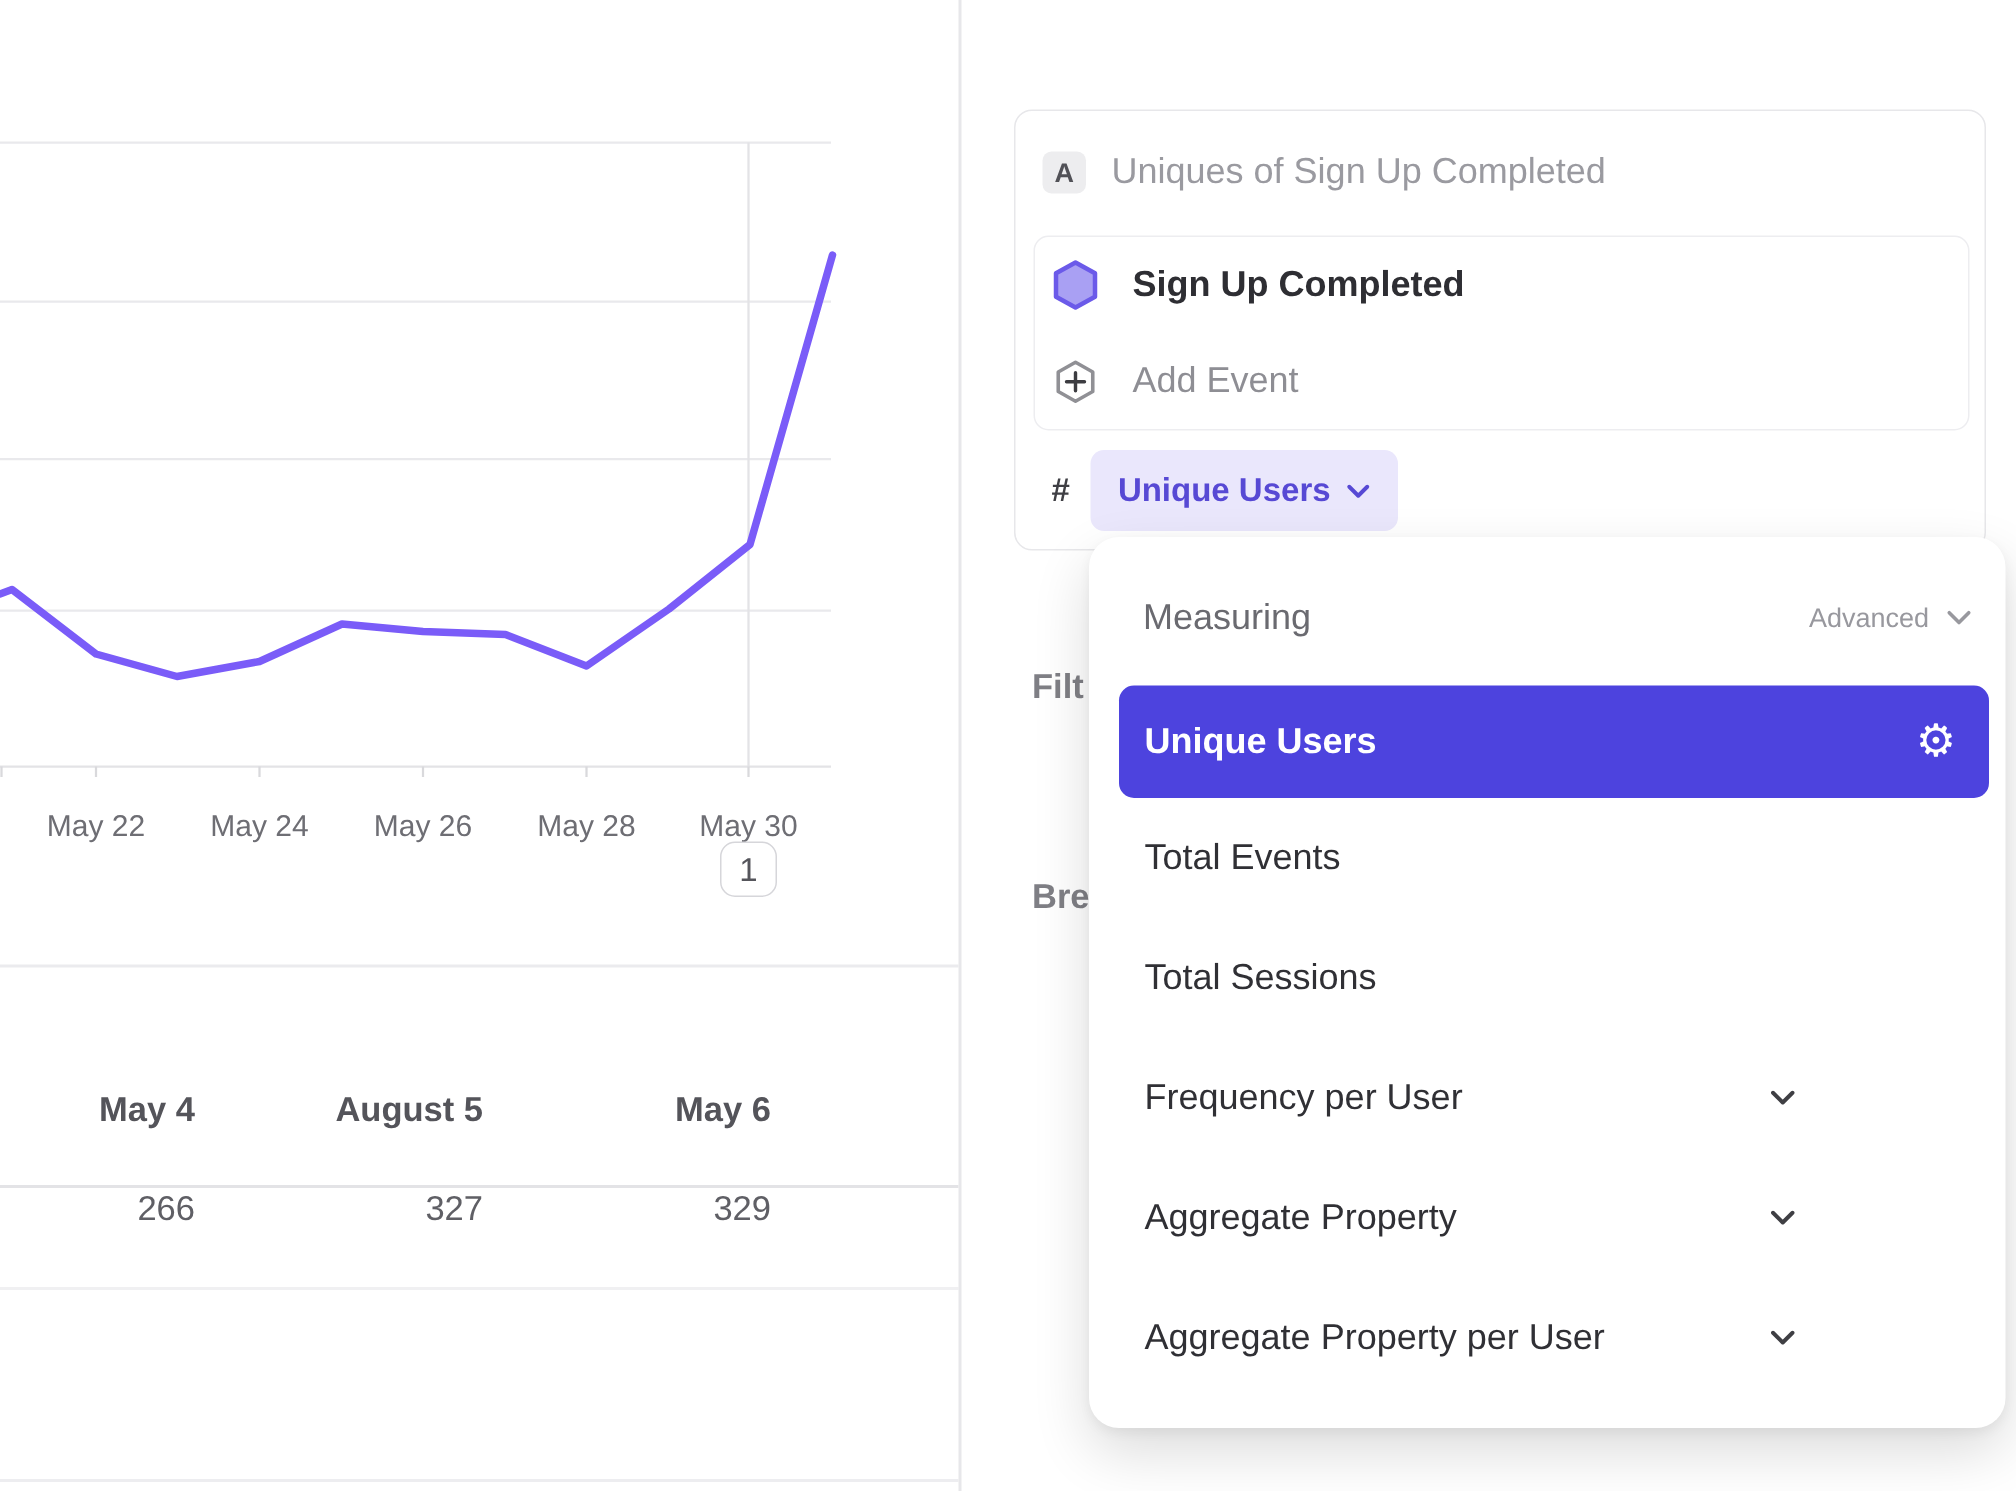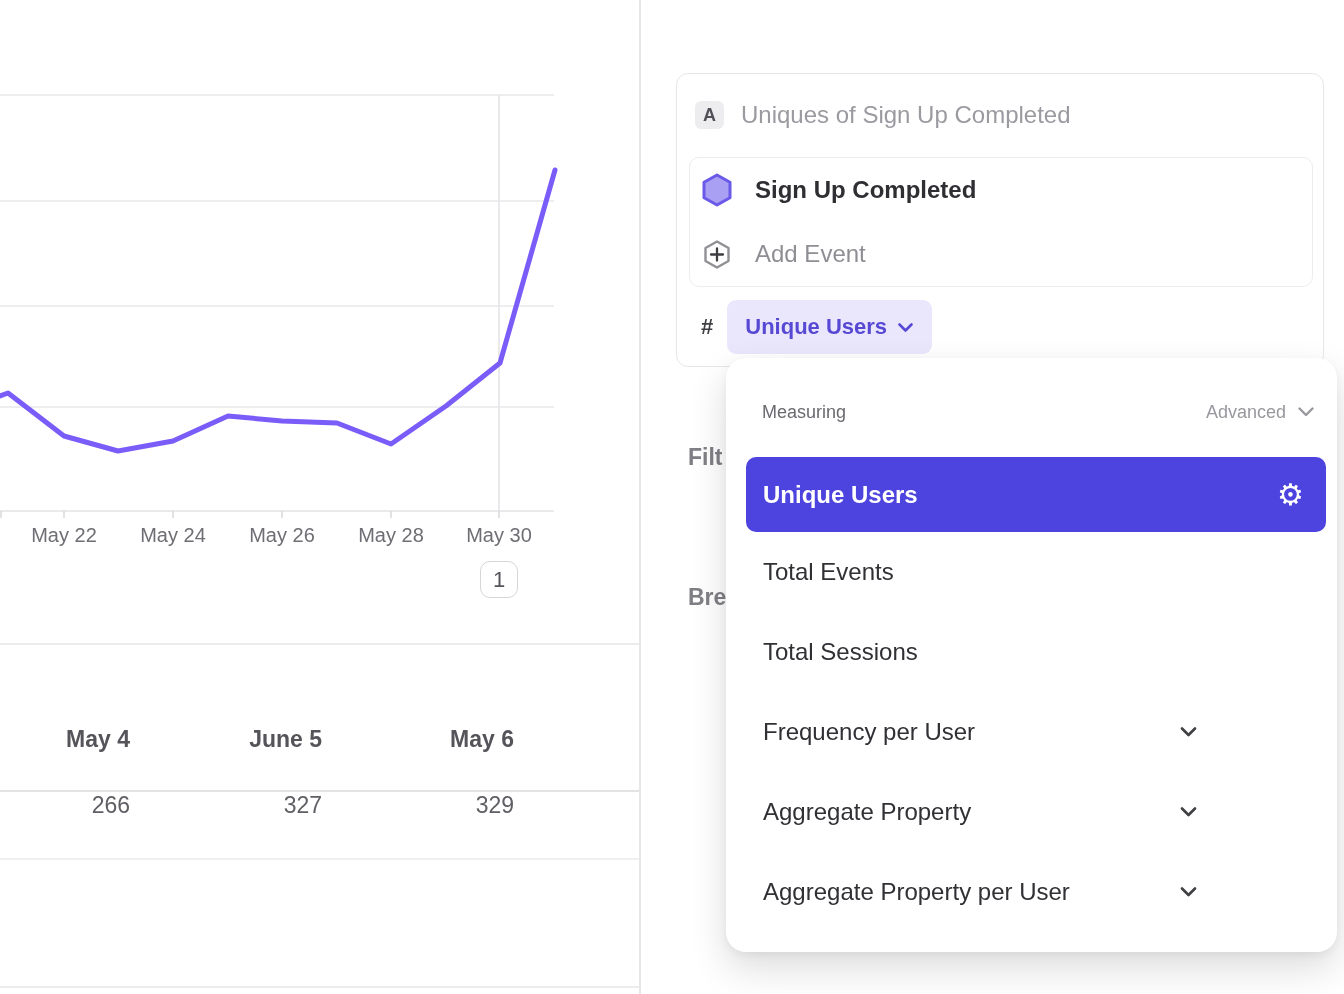--- a/index.html
+++ b/index.html
@@ -8,21 +8,21 @@
     background:#ffffff;
     font-family:"Liberation Sans", sans-serif;
     -webkit-font-smoothing:antialiased;
   }
 
   
   #left-panel{position:absolute;left:0;top:0;width:639px;height:994px;background:#fff;}
   #chart-wrap{position:absolute;left:0;top:0;width:639px;height:600px;}
   #chart-svg{position:absolute;left:0;top:0;}
   .x-label{
-    position:absolute;top:524px;transform:translateX(-50%);
+    position:absolute;top:540px;transform:translateX(-50%);
     font-size:20px;color:#6e6e74;white-space:nowrap;
   }
   #point-badge{
     position:absolute;left:480px;top:561px;width:38px;height:37px;
     border:1.5px solid #d6d6da;border-radius:10px;background:#fff;
     display:flex;align-items:center;justify-content:center;
     font-size:22px;color:#55555b;box-sizing:border-box;
   }
   #chart-table-divider{position:absolute;left:0;top:643px;width:639px;height:1.5px;background:#ebebee;}
   #bottom-line{position:absolute;left:0;top:986px;width:639px;height:1.5px;background:#ededf0;}
@@ -80,21 +80,21 @@
   
   #measure-dropdown{
     position:absolute;left:726px;top:358px;width:611px;height:594px;
     background:#fff;border-radius:20px;box-sizing:border-box;
     box-shadow:0 3px 8px rgba(0,0,0,.05), 0 16px 38px rgba(0,0,0,.14);
   }
   #dd-header{
     position:absolute;left:36px;right:22px;top:32px;height:44px;
     display:flex;align-items:center;justify-content:space-between;
   }
-  #dd-header .measuring{font-size:18px;color:#6a6a70;}
+  #dd-header .measuring{font-size:24px;color:#6a6a70;}
   #advanced-select{display:flex;align-items:center;gap:11px;cursor:pointer;color:#98989e;}
   #advanced-select .lbl{font-size:18px;color:#98989e;}
   #dd-selected{
     position:absolute;left:20px;top:99px;width:580px;height:75px;border-radius:10px;
     background:#4d43de;display:flex;align-items:center;justify-content:space-between;
     padding:0 22px 0 17px;box-sizing:border-box;cursor:pointer;
   }
   #dd-selected .lbl{font-size:24px;font-weight:700;color:#ffffff;}
   #gear-icon{font-size:30px;color:#ffffff;line-height:1;}
   #dd-items{position:absolute;left:0;top:174px;width:500px;}
@@ -134,21 +134,21 @@
         <span class="x-label" style="left: 499px;">May 30</span>
       </div>
     <div id="point-badge">1</div>
   </div>
 
   <div id="chart-table-divider"></div>
 
   <div id="summary-table">
     <div class="t-row" id="t-head">
       <div class="t-cell">May 4</div>
-      <div class="t-cell">June 5</div>
+      <div class="t-cell">August 5</div>
       <div class="t-cell">May 6</div>
     </div>
     <div id="head-divider"></div>
     <div class="t-row" id="t-vals">
       <div class="t-cell">266</div>
       <div class="t-cell">327</div>
       <div class="t-cell">329</div>
     </div>
     <div id="vals-divider"></div>
   </div>

